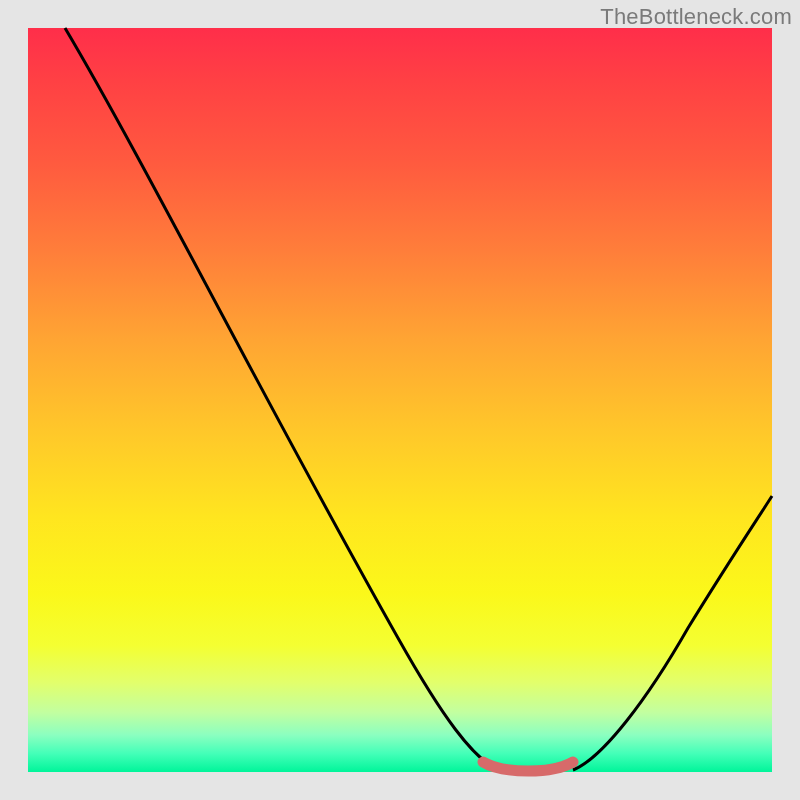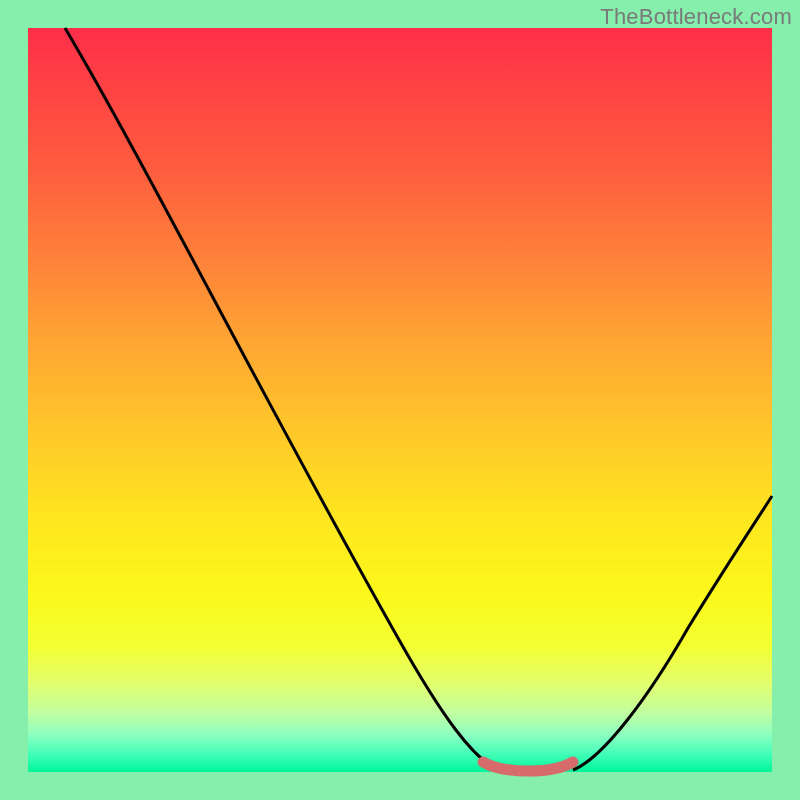--- a/index.html
+++ b/index.html
@@ -10,21 +10,21 @@
     background: #000;
     overflow: hidden;
     font-family: Arial, Helvetica, sans-serif;
   }
   .frame {
     position: absolute;
     left: 0;
     top: 0;
     width: 800px;
     height: 800px;
-    background: #86efac;
+    background: #e5e5e5;
   }
   .plot {
     position: absolute;
     left: 28px;
     top: 28px;
     width: 744px;
     height: 744px;
     background: linear-gradient(to bottom,
       #ff2e4a 0%,
       #ff4044 7%,

